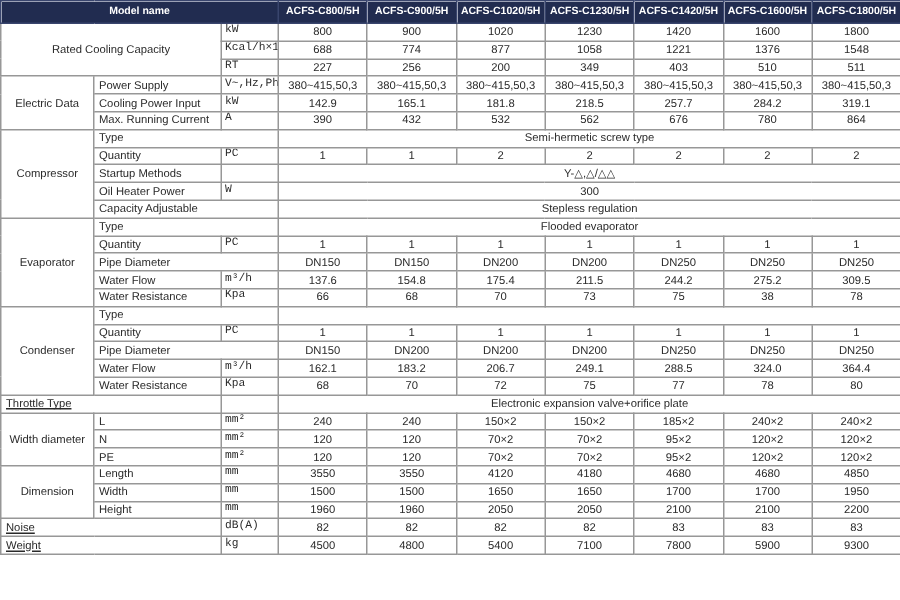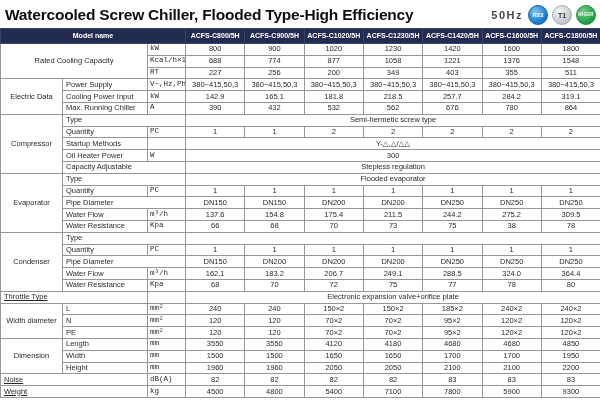--- a/index.html
+++ b/index.html
@@ -26,29 +26,20 @@
   td.sub  { text-align:left; padding-left:3px; }
   td.lbl  { text-align:left; padding-left:3px;text-decoration:underline; }
   td.unit { text-align:left; padding-left:2px;font-family:Liberation Mono, monospace; }
   td.val  { text-align:center; }
 </style>
 </head>
 <body>
 
 <div class="page">
 
-  <div class="title-bar">
-    <div class="title">Watercooled Screw Chiller, Flooded Type-High Efficiency</div>
-    <div class="freq-group">
-      <span class="freq">50Hz</span>
-      <span class="badge badge-r22">R22</span>
-      <span class="badge badge-t1">T1</span>
-      <span class="badge badge-hieer">HI-EER</span>
-    </div>
-  </div>
 
   <table class="spec">
     <colgroup>
       <col style="width:62px">
         <col style="width:85px">
         <col style="width:38px">
       <col style="width:59.3px">
         <col style="width:59.3px">
         <col style="width:59.3px">
         <col style="width:59.3px">
@@ -90,21 +81,21 @@
           <td class="val">1376</td>
           <td class="val">1548</td>
         </tr>
         <tr>
           <td class="unit">RT</td>
           <td class="val">227</td>
           <td class="val">256</td>
           <td class="val">200</td>
           <td class="val">349</td>
           <td class="val">403</td>
-          <td class="val">355</td>
+          <td class="val">510</td>
           <td class="val">511</td>
         </tr>
         <tr>
           <td rowspan="3" class="sec">Electric Data</td>
           <td class="sub">Power Supply</td>
           <td class="unit">V~,Hz,Ph</td>
           <td class="val">380~415,50,3</td>
           <td class="val">380~415,50,3</td>
           <td class="val">380~415,50,3</td>
           <td class="val">380~415,50,3</td>
@@ -117,21 +108,21 @@
           <td class="unit">kW</td>
           <td class="val">142.9</td>
           <td class="val">165.1</td>
           <td class="val">181.8</td>
           <td class="val">218.5</td>
           <td class="val">257.7</td>
           <td class="val">284.2</td>
           <td class="val">319.1</td>
         </tr>
         <tr>
-          <td class="sub">Max. Running Chiller</td>
+          <td class="sub">Max. Running Current</td>
           <td class="unit">A</td>
           <td class="val">390</td>
           <td class="val">432</td>
           <td class="val">532</td>
           <td class="val">562</td>
           <td class="val">676</td>
           <td class="val">780</td>
           <td class="val">864</td>
         </tr>
         <tr>

